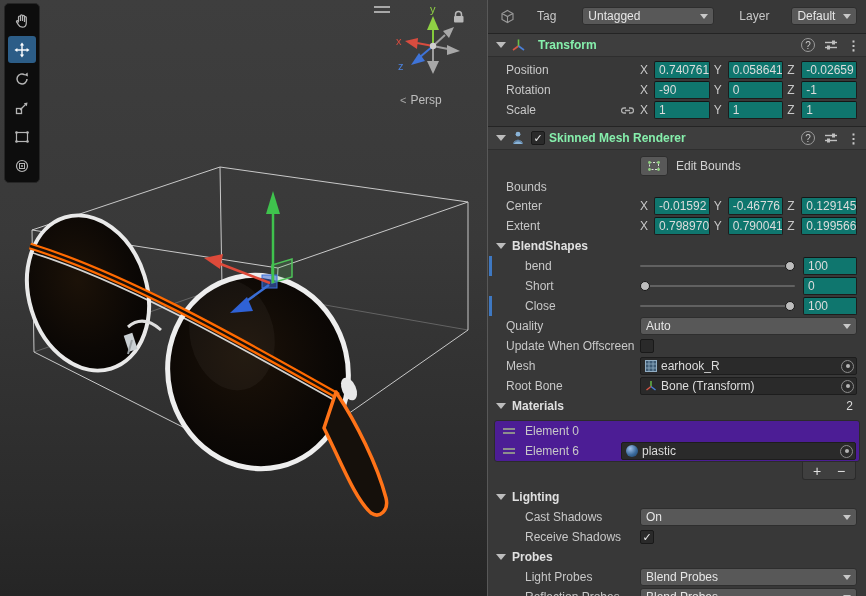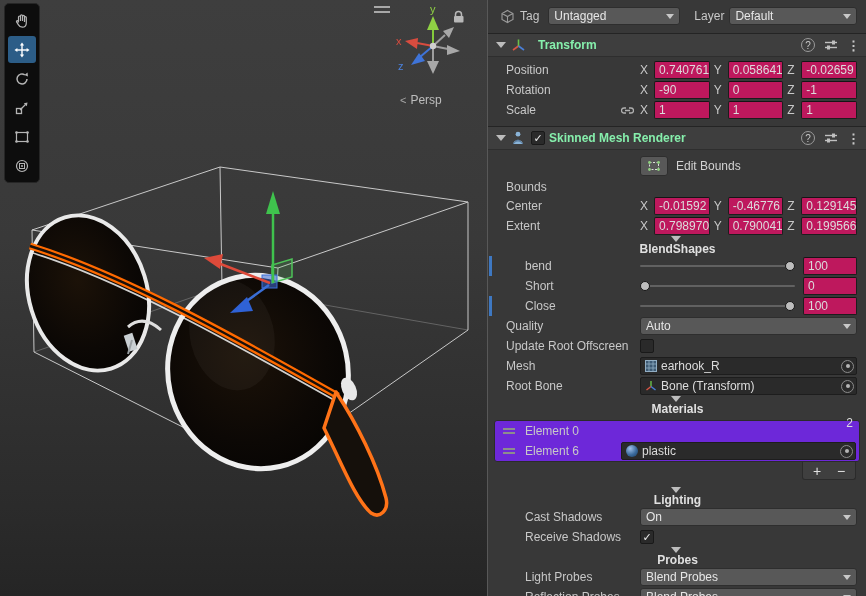--- a/index.html
+++ b/index.html
@@ -25,21 +25,21 @@
   .persp-label .persp-arrow { font-size:11px; color:#a8a8a8; margin-right:4px; }
   .lock { position:absolute; left:452px; top:10px; z-index:4; }
   .hamburger { position:absolute; left:374px; top:6px; z-index:4; }
   .hamburger div { width:16px; height:2px; background:#a8a8a8; margin-bottom:3px; }
 
   
   .inspector { position:relative; flex:none; width:379px; height:596px; background:#383838;
                border-left:1px solid #585858; overflow:hidden; }
   .override-bar { position:absolute; left:1px; width:3px; height:20px; background:#3E78C2; z-index:3; }
 
-  .toprow { display:flex; align-items:center; height:20px; margin:6px 9px 0 12px; gap:5px; }
+  .toprow { display:flex; align-items:center; height:20px; margin:6px 9px 0 12px; gap:22px; }
   .toprow .lbl { color:#c8c8c8; flex:none; }
   .dropdown { height:18px; background:#585858; border:1px solid #2e2e2e; border-radius:3px;
               display:flex; align-items:center; padding:0 5px; color:#e6e6e6; min-width:0; cursor:pointer; }
   .dropdown .dd-text { flex:1; white-space:nowrap; overflow:hidden; }
   .dd-arrow { width:0; height:0; border-left:4px solid transparent; border-right:4px solid transparent;
               border-top:5px solid #c8c8c8; margin-left:4px; flex:none; }
   .tag-dd { width:132px; flex:none; margin-left:4px; }
   .layer-dd { flex:1; }
 
   .comp-header { display:flex; align-items:center; height:24px; background:#3e3e3e;
@@ -57,32 +57,32 @@
 
   .comp-body { padding:3px 0; }
   .row { display:flex; align-items:center; height:20px; padding:0 9px 0 18px; }
   .row-label { flex:0 0 134px; color:#c8c8c8; white-space:nowrap; overflow:hidden; }
   .r-align { text-align:left; padding-right:6px; }
   .indent2 { padding-left:37px; }
   .indent2 .row-label { flex-basis:115px; }
 
   .vec { flex:1; display:flex; align-items:center; gap:4px; min-width:0; }
   .axis-l { flex:none; width:10px; color:#c8c8c8; }
-  .nfield { flex:1; height:18px; background:#be185d; border:1px solid #1d1d1d; border-top-color:#151515;
+  .nfield { flex:1; height:18px; background:#0f766e; border:1px solid #1d1d1d; border-top-color:#151515;
             border-radius:2px; padding:0 4px; line-height:16px; color:#dcdcdc; white-space:nowrap;
             overflow:hidden; min-width:0; cursor:text; }
   .scale-label { display:flex; align-items:center; justify-content:space-between; padding-right:6px; }
 
   .eb-row { height:24px; margin-top:4px; }
   .eb-btn { flex:none; width:28px; height:20px; background:#585858; border:1px solid #2e2e2e;
             border-radius:3px; display:flex; align-items:center; justify-content:center; cursor:pointer; }
   .eb-label { margin-left:8px; color:#d2d2d2; }
   .bounds-row { height:18px; }
 
-  .section { padding-left:6px;flex-direction:column; }
+  .section { padding-left:6px; }
   .section .sec-title { font-weight:bold; color:#e0e0e0; margin-left:4px; }
   .mat-size { margin-left:auto; padding-right:4px; color:#dcdcdc; cursor:text; }
 
   .slider { flex:1; position:relative; height:14px; margin-right:8px; cursor:pointer; }
   .slider-track { position:absolute; left:0; right:0; top:6px; height:2px; background:#616161; border-radius:1px; }
   .slider-knob { position:absolute; top:2px; width:10px; height:10px; border-radius:50%;
                  background:#bdbdbd; border:1px solid #161616; }
   .slider-val { flex:0 0 54px; }
 
   .checkbox { flex:none; width:14px; height:14px; background:#2a2a2a; border:1px solid #191919;
@@ -93,21 +93,21 @@
               display:flex; align-items:center; padding:0 2px 0 4px; min-width:0; cursor:pointer; }
   .obj-ico { flex:none; margin-right:4px; display:flex; }
   .obj-text { flex:1; white-space:nowrap; overflow:hidden; color:#dcdcdc; }
   .picker { flex:none; width:13px; height:13px; border-radius:50%; border:1px solid #8b8b8b;
             display:flex; align-items:center; justify-content:center; margin-left:3px; cursor:pointer; }
   .picker::after { content:""; width:4px; height:4px; border-radius:50%; background:#b5b5b5; }
   .sphere { width:12px; height:12px; border-radius:50%;
             background:radial-gradient(circle at 35% 30%, #bcd9f3, #4a7fae 55%, #274e75); }
   .sphere.plastic { background:radial-gradient(circle at 35% 30%, #9fc0e8, #3a6a9c 55%, #1d3c5e); }
 
-  .mat-list { margin:4px 6px 0 6px; background:#6d28d9; border:1px solid #2b2b2b; border-radius:3px; }
+  .mat-list { margin:4px 6px 0 6px; background:#4c1d95; border:1px solid #2b2b2b; border-radius:3px; }
   .el-row { display:flex; align-items:center; height:20px; padding:0 3px 0 8px; }
   .drag-handle { flex:none; width:12px; margin-right:10px; cursor:grab; }
   .drag-handle div { height:2px; background:#8d8d8d; margin:2px 0; }
   .el-label { flex:0 0 96px; color:#c8c8c8; white-space:nowrap; overflow:hidden; }
   .mat-footer { display:flex; justify-content:flex-end; height:18px; padding-right:10px; }
   .mat-footer-box { width:54px; background:#3f3f3f; border:1px solid #2b2b2b; border-top:none;
                     border-radius:0 0 3px 3px; display:flex; align-items:center; justify-content:center; }
   .mini-btn { width:24px; height:14px; display:flex; align-items:center; justify-content:center;
               color:#e0e0e0; font-size:14px; line-height:1; cursor:pointer; }
 
@@ -264,21 +264,21 @@
 
     <div class="toprow">
       <svg width="15" height="15" viewBox="0 0 15 15">
         <path d="M7.5,1.5 L13,4.5 V10.5 L7.5,13.5 L2,10.5 V4.5 Z M2,4.5 L7.5,7.5 L13,4.5 M7.5,7.5 V13.5" fill="none" stroke="#9a9a9a" stroke-width="1.1"></path>
       </svg>
       <span class="lbl">Tag</span>
       <div class="dropdown tag-dd">
         <span class="dd-text">Untagged</span>
         <span class="dd-arrow"></span>
       </div>
-      <span class="lbl" style="margin-left:9px">Layer</span>
+      <span class="lbl" style="margin-left:3px">Layer</span>
       <div class="dropdown layer-dd">
         <span class="dd-text">Default</span>
         <span class="dd-arrow"></span>
       </div>
     </div>
 
     <div class="comp-header first">
       <span class="foldout"></span>
       <svg width="15" height="15" viewBox="0 0 15 15" style="margin-left:3px">
         <line x1="7.5" y1="8" x2="7.5" y2="1.5" stroke="#6cc24a" stroke-width="1.6"></line>
@@ -435,21 +435,21 @@
 
       <div class="row">
         <span class="row-label">Quality</span>
         <div class="dropdown" style="flex:1">
           <span class="dd-text">Auto</span>
           <span class="dd-arrow"></span>
         </div>
       </div>
 
       <div class="row">
-        <span class="row-label">Update Root Offscreen</span>
+        <span class="row-label">Update When Offscreen</span>
         <span class="checkbox">
           <span></span>
         </span>
       </div>
 
       <div class="row">
         <span class="row-label">Mesh</span>
         <div class="objfield">
           <span class="obj-ico">
             <svg width="12" height="12" viewBox="0 0 12 12">

